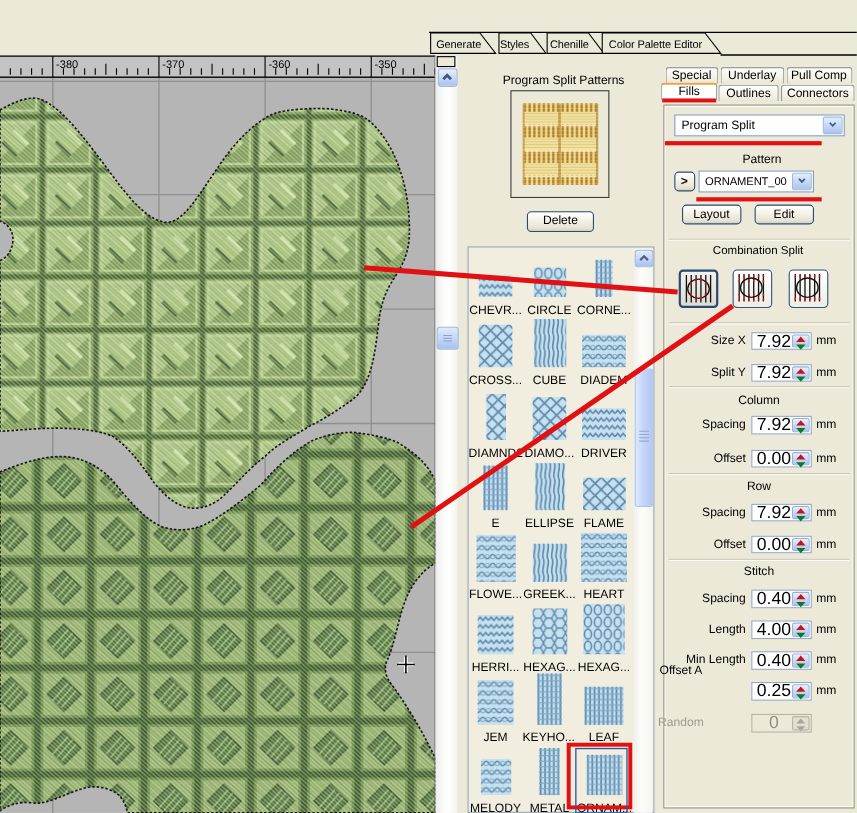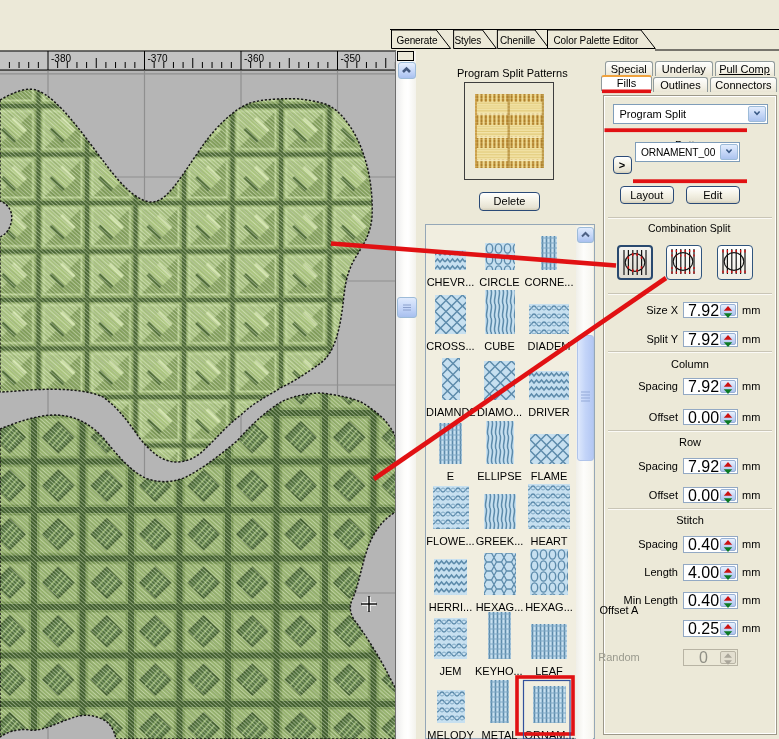--- a/index.html
+++ b/index.html
@@ -511,39 +511,39 @@
         <rect width="33" height="37" fill="url(#pvt)"></rect>
       </svg>
       <div class="abs" style="left:99px;top:504.5px;width:49px;text-align:center;font-size:11px;color:#000;white-space:nowrap;">ORNAM...</div>
     </div>
 </div>
 
 <div id="rightpanel">
 
   <div class="xtab" style="left:604.5px;top:60.5px;width:48.5px;height:15px;line-height:15px;">Special</div>
   <div class="xtab" style="left:655px;top:60.5px;width:57.5px;height:15px;line-height:15px;">Underlay</div>
-  <div class="xtab" style="left:714.5px;top:60.5px;width:60px;height:15px;line-height:15px;text-decoration:underline;">Pull Comp</div>
+  <div class="xtab" style="left:714.5px;top:60.5px;width:60px;height:15px;line-height:15px;">Pull Comp</div>
   <div class="xtab" style="left:601px;top:75.2px;width:51px;height:16px;line-height:13px;background:#fff;border-top:2.5px solid #f0a23c;z-index:3;">Fills</div>
   <div class="xtab" style="left:653px;top:76.5px;width:55px;height:15px;line-height:15px;">Outlines</div>
   <div class="xtab" style="left:710px;top:76.5px;width:67px;height:15px;line-height:15px;">Connectors</div>
 
   <div class="abs" style="left:603px;top:95px;width:174px;height:640px;border:1px solid #9c9889;box-shadow:inset 1px 1px 0 #fff, inset -1px -1px 0 #fff;background:#ece9d8;box-sizing:border-box;"></div>
 
   <div class="combo" style="left:612.5px;top:104px;width:155px;height:20px;font-size:11px;">
     <span style="position:absolute;left:6px;top:3px;">Program Split</span>
     <div class="cbtn">
         <svg class="chev" viewBox="0 0 8 8" width="8" height="8">
           <path d="M1,2.2 L4,5.4 L7,2.2" fill="none" stroke="#3a5a86" stroke-width="1.8"></path>
         </svg>
       </div>
   </div>
 
   <div class="lbl" style="left:675px;top:139px;">Pattern</div>
   <div class="btn" style="left:612.5px;top:156px;width:19px;height:18px;font-size:11px;line-height:16px;font-weight:bold;">&gt;</div>
-  <div class="combo" style="left:635px;top:142px;width:105px;height:20px;font-size:10.2px;padding-left:48px;">
+  <div class="combo" style="left:635px;top:155px;width:105px;height:20px;font-size:10.2px;padding-left:48px;">
     <span style="position:absolute;left:5px;top:4px;letter-spacing:-0.1px;">ORNAMENT_00</span>
     <div class="cbtn">
         <svg class="chev" viewBox="0 0 8 8" width="8" height="8">
           <path d="M1,2.2 L4,5.4 L7,2.2" fill="none" stroke="#3a5a86" stroke-width="1.8"></path>
         </svg>
       </div>
   </div>
 
   <div class="btn" style="left:620px;top:185.5px;width:53.5px;height:18.5px;font-size:11px;line-height:16.5px;">Layout</div>
   <div class="btn" style="left:686px;top:185.5px;width:53.5px;height:18.5px;font-size:11px;line-height:16.5px;">Edit</div>

